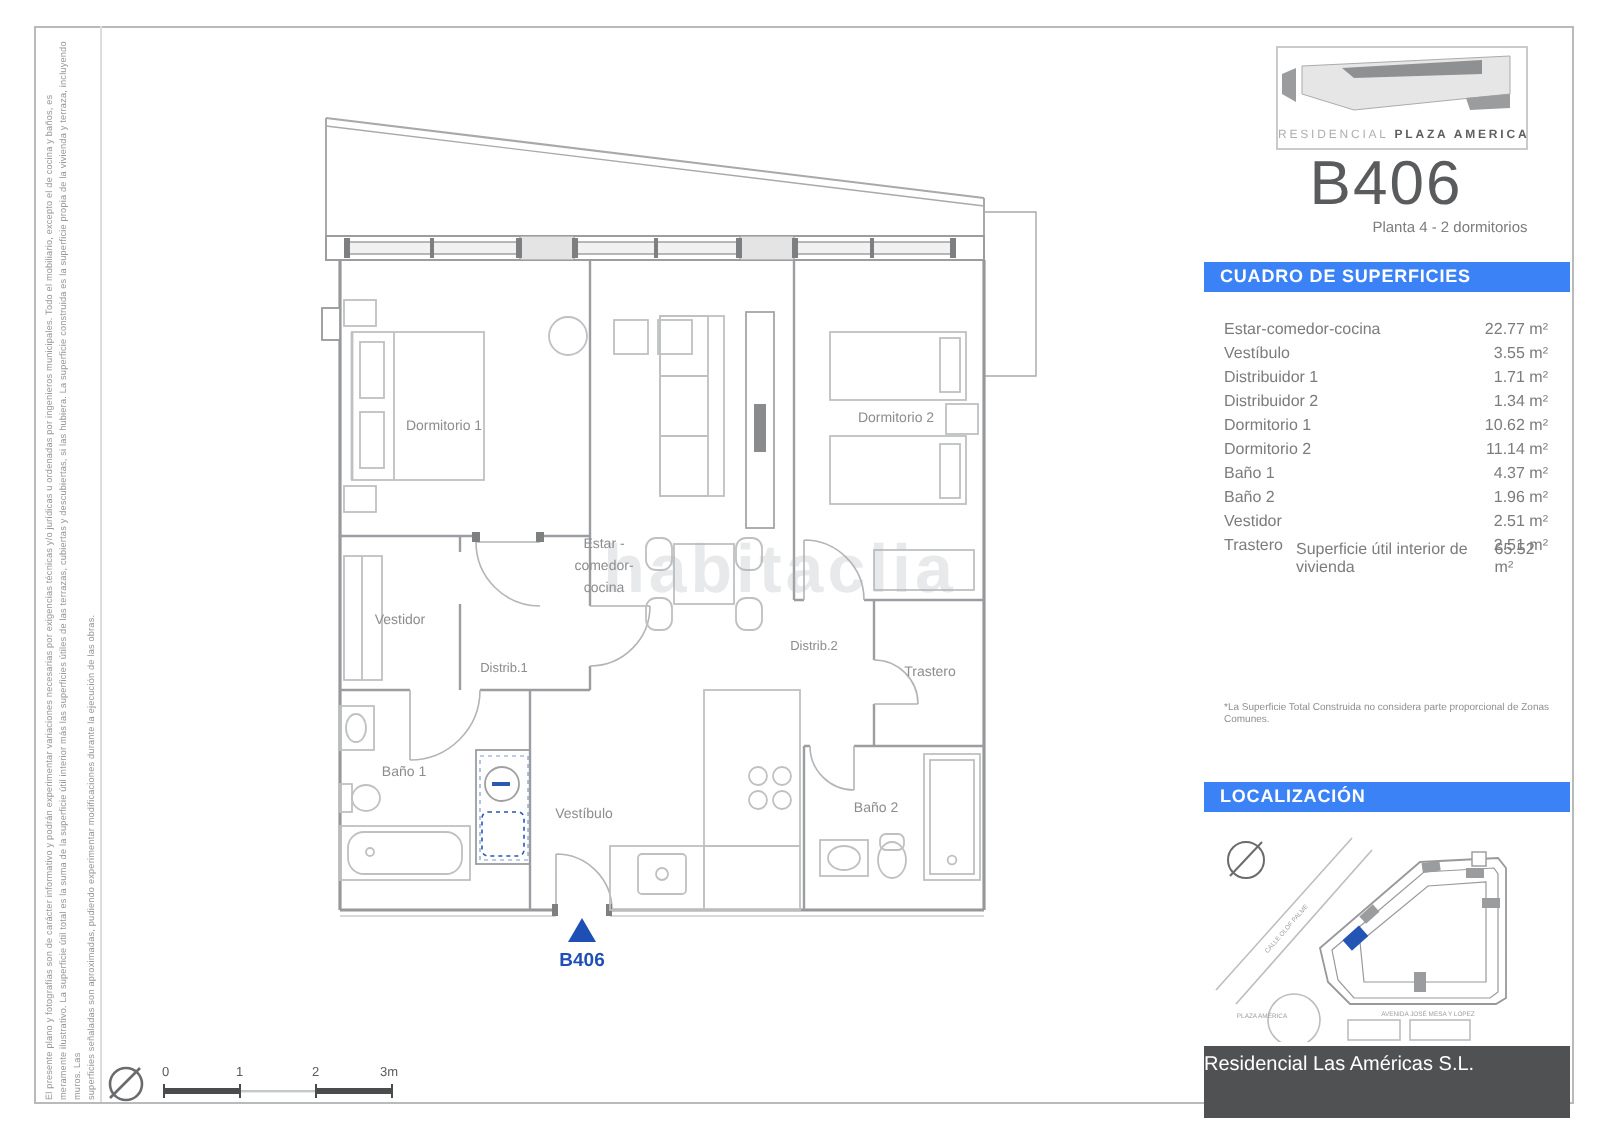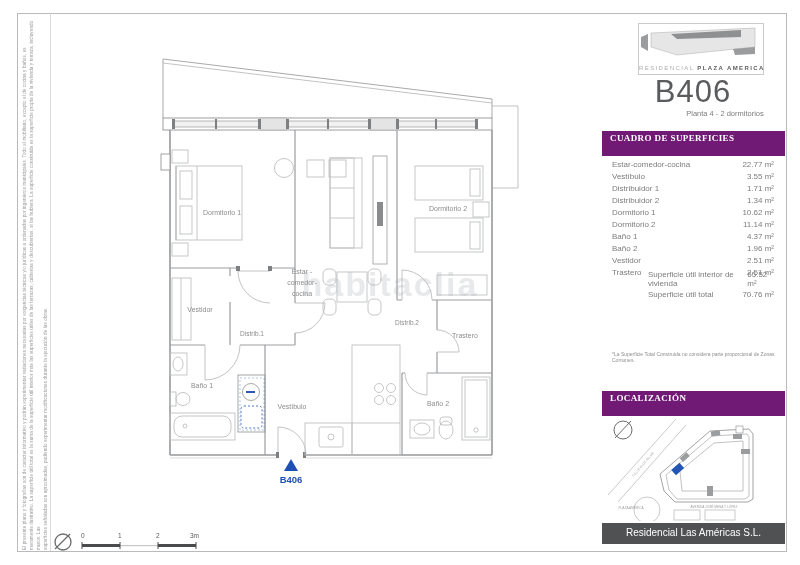--- a/index.html
+++ b/index.html
@@ -5,38 +5,38 @@
   html,body{margin:0;padding:0;background:#e8e8e8;}
   #page{position:relative;width:800px;height:565px;background:#ffffff;overflow:hidden;
         font-family:"Liberation Sans","DejaVu Sans",sans-serif;}
   .abs{position:absolute;}
   #border-frame{left:17px;top:13px;width:768px;height:537px;border:1px solid #b9babc;}
   #divider-line{left:50px;top:13px;width:1px;height:538px;background:#dcdcdd;}
   
   #disclaimer{left:22px;top:550px;width:535px;transform:rotate(-90deg);transform-origin:0 0;
      font-size:4.6px;line-height:6.9px;color:#96979a;letter-spacing:.1px;}
   
-  .bar{background:#701a75;color:#fff;font-size:9px;font-weight:bold;letter-spacing:.4px;
-       padding-left:8px;line-height:15px;height:25px;font-family:Liberation Serif, serif;}
+  .bar{background:#3b82f6;color:#fff;font-size:9px;font-weight:bold;letter-spacing:.4px;
+       padding-left:8px;line-height:15px;height:15px;}
   #logo-box{left:638px;top:23px;width:124px;height:50px;border:1px solid #c9cacb;}
   #brand-line{position:absolute;bottom:3px;width:100%;text-align:center;font-size:6px;
       letter-spacing:1.4px;white-space:nowrap;}
   #brand-line .lt{color:#aeafb1;} #brand-line .dk{color:#5f6062;font-weight:bold;}
   #unit-title{left:600px;top:74px;width:186px;text-align:center;font-size:31px;color:#5a5b5d;
       letter-spacing:1px;}
   #unit-subtitle{left:632px;top:109px;width:186px;text-align:center;font-size:7.5px;color:#7b7c7e;}
   #cuadro-bar{left:602px;top:131px;width:175px;}
   #loc-bar{left:602px;top:391px;width:175px;}
   .stable{left:612px;width:162px;font-size:8px;color:#7b7c7e;}
   .srow{display:flex;justify-content:space-between;align-items:flex-end;height:12px;}
   .srow2{height:11.5px;margin-left:36px;}
   #rows10{top:157px;} #useful{top:276px;} #built{top:315px;}
   #footnote{left:612px;top:351px;width:168px;font-size:5px;color:#8e8f91;}
-  #footer-bar{left:602px;top:523px;width:183px;height:21px;background:#505153;color:#fff;
-      font-size:10px;text-align:center;line-height:19px;}
+  #footer-bar{left:602px;top:523px;width:183px;height:36px;background:#505153;color:#fff;
+      font-size:10px;text-align:left;line-height:19px;}
   #map-box{left:602px;top:409px;width:183px;height:112px;}
   svg text{font-family:"Liberation Sans","DejaVu Sans",sans-serif;}
 </style>
 </head>
 <body>
 
 <div id="page">
 
   <div class="abs" id="border-frame"></div>
   <div class="abs" id="divider-line"></div>
@@ -270,24 +270,20 @@
         <span>Trastero</span>
         <span>2.51 m²</span>
       </div>
   </div>
 
   <div class="abs stable" id="useful">
     <div class="srow srow2">
         <span>Superficie útil interior de vivienda</span>
         <span>65.52 m²</span>
       </div>
-    <div class="srow srow2">
-        <span>Superficie útil total</span>
-        <span>70.76 m²</span>
-      </div>
   </div>
 
 
   <div class="abs" id="footnote">*La Superficie Total Construida no considera parte proporcional de Zonas Comunes.</div>
 
   <div class="abs bar" id="loc-bar">LOCALIZACIÓN</div>
 
   <svg class="abs" id="map-box" viewBox="0 0 183 112">
     <g fill="none" stroke="#6a6b6d" stroke-width="1">
       <circle cx="21" cy="21" r="9"></circle>

